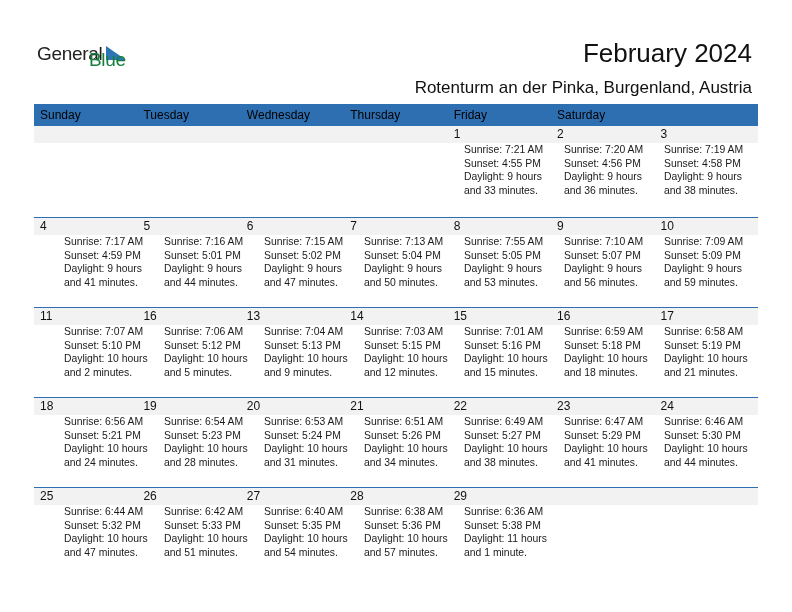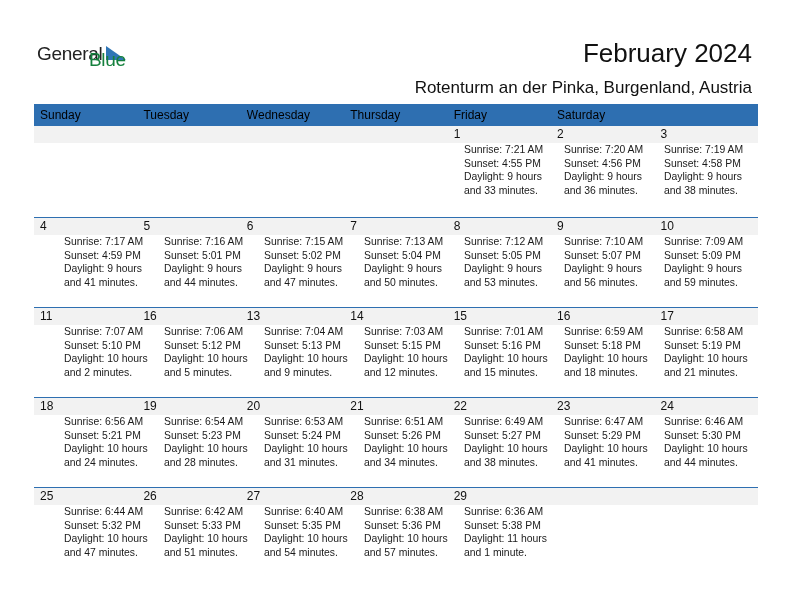--- a/index.html
+++ b/index.html
@@ -129,21 +129,21 @@
             <div>Daylight: 9 hours</div>
             <div>and 47 minutes.</div>
           </div>
           <div class="info">
             <div>Sunrise: 7:13 AM</div>
             <div>Sunset: 5:04 PM</div>
             <div>Daylight: 9 hours</div>
             <div>and 50 minutes.</div>
           </div>
           <div class="info">
-            <div>Sunrise: 7:12 AM</div>
+            <div>Sunrise: 7:55 AM</div>
             <div>Sunset: 5:05 PM</div>
             <div>Daylight: 9 hours</div>
             <div>and 53 minutes.</div>
           </div>
           <div class="info">
             <div>Sunrise: 7:10 AM</div>
             <div>Sunset: 5:07 PM</div>
             <div>Daylight: 9 hours</div>
             <div>and 56 minutes.</div>
           </div>

